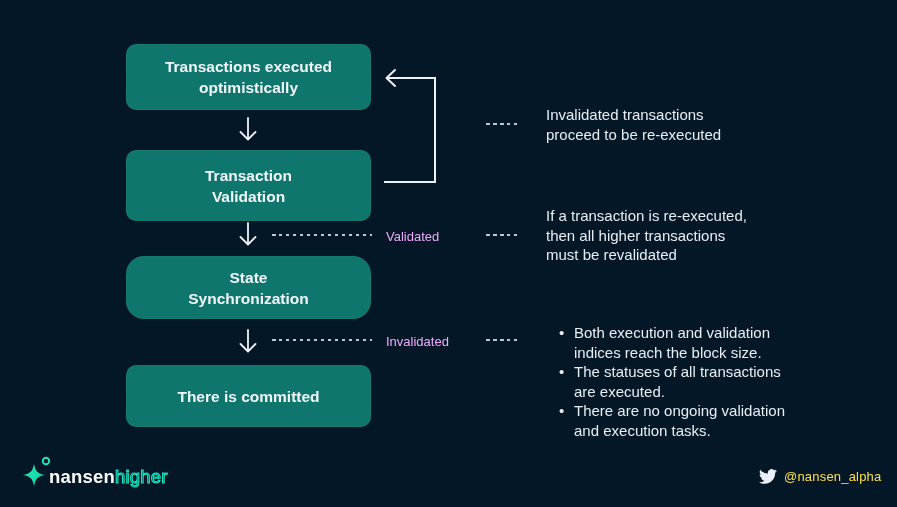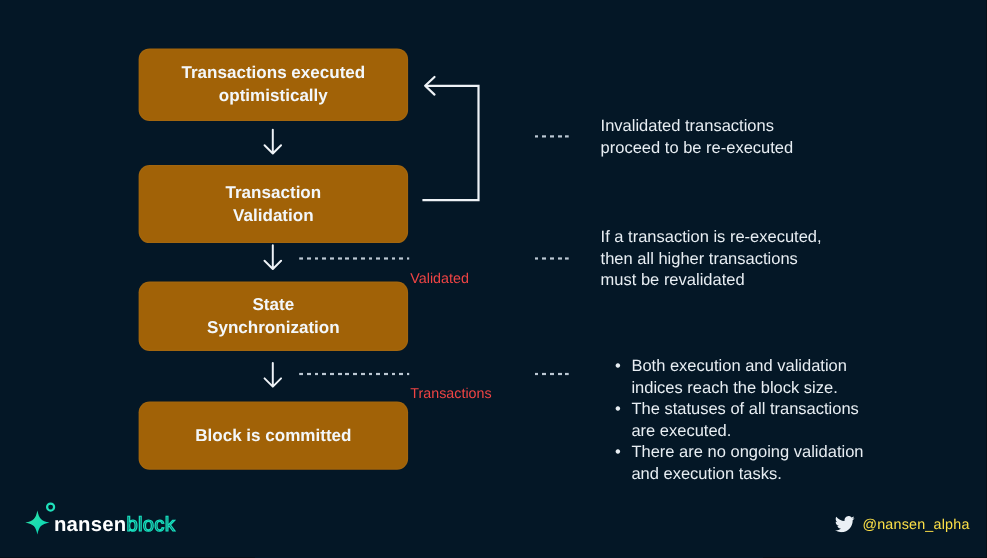--- a/index.html
+++ b/index.html
@@ -11,21 +11,21 @@
     background: #041726;
     font-family: "Liberation Sans", sans-serif;
     overflow: hidden;
     color: #e9eef4;
   }
   
   .flow-box {
     position: absolute;
     left: 126px;
     width: 245px;
-    background: #a16207;
+    background: #0f766e;
     border-radius: 10px;
     box-shadow: inset 0 0 0 1px rgba(255,255,255,0.03);
     display: flex;
     align-items: center;
     justify-content: center;
     text-align: center;
   }
   .flow-box .box-label {
     font-weight: 700;
     font-size: 15.5px;
@@ -41,26 +41,25 @@
   
   .dash {
     position: absolute;
     height: 2px;
     background: repeating-linear-gradient(90deg, #bcc8d3 0 3.5px, transparent 3.5px 7px);
   }
   .dash-long { left: 272px; width: 100px; }
   .dash-short { left: 486px; width: 31px; }
   .edge-label {
     position: absolute;
-    left: 373px;
+    left: 386px;
     font-size: 13px;
     line-height: 15px;
-    color: #ef4444;
+    color: #f0abfc;
     white-space: nowrap;
-    margin-top: 16px;
   }
   
   .annotation {
     position: absolute;
     left: 546px;
     width: 330px;
     font-size: 15px;
     line-height: 19.5px;
     color: #e8eef3;
     white-space: pre-line;
@@ -128,44 +127,44 @@
 
   <div class="flow-box" style="top:150px; height:71px;">
     <span class="box-label">Transaction
 Validation</span>
   </div>
 
   <svg class="down-arrow" style="top:221px;" width="24" height="26" viewBox="0 0 24 26">
     <path class="arrow-stroke" d="M12 2 V23 M4.5 16 L12 23.5 L19.5 16"></path>
   </svg>
 
-  <div class="flow-box" style="top:256px; height:63px;">
+  <div class="flow-box" style="top:256px; height:63px;border-radius:18px;">
     <span class="box-label">State
 Synchronization</span>
   </div>
 
   <svg class="down-arrow" style="top:328px;" width="24" height="26" viewBox="0 0 24 26">
     <path class="arrow-stroke" d="M12 2 V23 M4.5 16 L12 23.5 L19.5 16"></path>
   </svg>
 
   <div class="flow-box" style="top:365px; height:62px;">
-    <span class="box-label">Block is committed</span>
+    <span class="box-label">There is committed</span>
   </div>
 
   <svg class="loop-arrow" width="66" height="124" viewBox="0 0 66 124">
     <path class="loop-stroke" d="M9 12 H57 V116 H6"></path>
     <path class="loop-stroke" style="stroke-linejoin:round;stroke-linecap:round;" d="M17 4 L8.5 12 L17 20"></path>
   </svg>
 
   <div class="dash dash-long" style="top:234px;"></div>
   <span class="edge-label" style="top:229px;">Validated</span>
   <div class="dash dash-short" style="top:234px;"></div>
 
   <div class="dash dash-long" style="top:339px;"></div>
-  <span class="edge-label" style="top:334px;">Transactions</span>
+  <span class="edge-label" style="top:334px;">Invalidated</span>
   <div class="dash dash-short" style="top:339px;"></div>
 
   <div class="dash dash-short" style="top:123px;"></div>
 
   <div class="annotation" style="top:206px;">If a transaction is re-executed,
 then all higher transactions
 must be revalidated</div>
 
   <div class="annotation" style="top:105px;">Invalidated transactions
 proceed to be re-executed</div>
@@ -184,21 +183,21 @@
       <defs>
         <linearGradient id="tealGrad" x1="0" y1="0" x2="1" y2="1">
           <stop offset="0" stop-color="#35e6a4"></stop>
           <stop offset="1" stop-color="#00d2ba"></stop>
         </linearGradient>
       </defs>
       <path d="M13 11 C14.6 18.6 16.4 20.4 24 22 C16.4 23.6 14.6 25.4 13 33 C11.4 25.4 9.6 23.6 2 22 C9.6 20.4 11.4 18.6 13 11 Z" fill="url(#tealGrad)"></path>
       <circle cx="25" cy="8" r="3.2" fill="none" stroke="#1fe0bb" stroke-width="2"></circle>
     </svg>
     <span class="brand-word brand-name">nansen</span>
-    <span class="brand-word brand-suffix">block</span>
+    <span class="brand-word brand-suffix">higher</span>
   </div>
 
   <div class="twitter">
     <svg width="18" height="15" viewBox="0 0 24 20">
       <path fill="#eaf0f5" d="M23.95 2.57a10 10 0 0 1-2.82.77A4.96 4.96 0 0 0 23.29.62a9.99 9.99 0 0 1-3.13 1.19A4.92 4.92 0 0 0 11.78 6.3 13.94 13.94 0 0 1 1.64 1.16a4.82 4.82 0 0 0-.67 2.48c0 1.71.87 3.21 2.19 4.1a4.9 4.9 0 0 1-2.23-.62v.06a4.92 4.92 0 0 0 3.95 4.83 5 5 0 0 1-2.21.08 4.94 4.94 0 0 0 4.6 3.42 9.87 9.87 0 0 1-6.1 2.1c-.39 0-.78-.02-1.17-.07a13.99 13.99 0 0 0 7.56 2.21c9.05 0 14-7.5 14-13.98 0-.21 0-.42-.02-.63a9.94 9.94 0 0 0 2.41-2.57z"></path>
     </svg>
     <span class="twitter-handle">@nansen_alpha</span>
   </div>
 
 </div>

